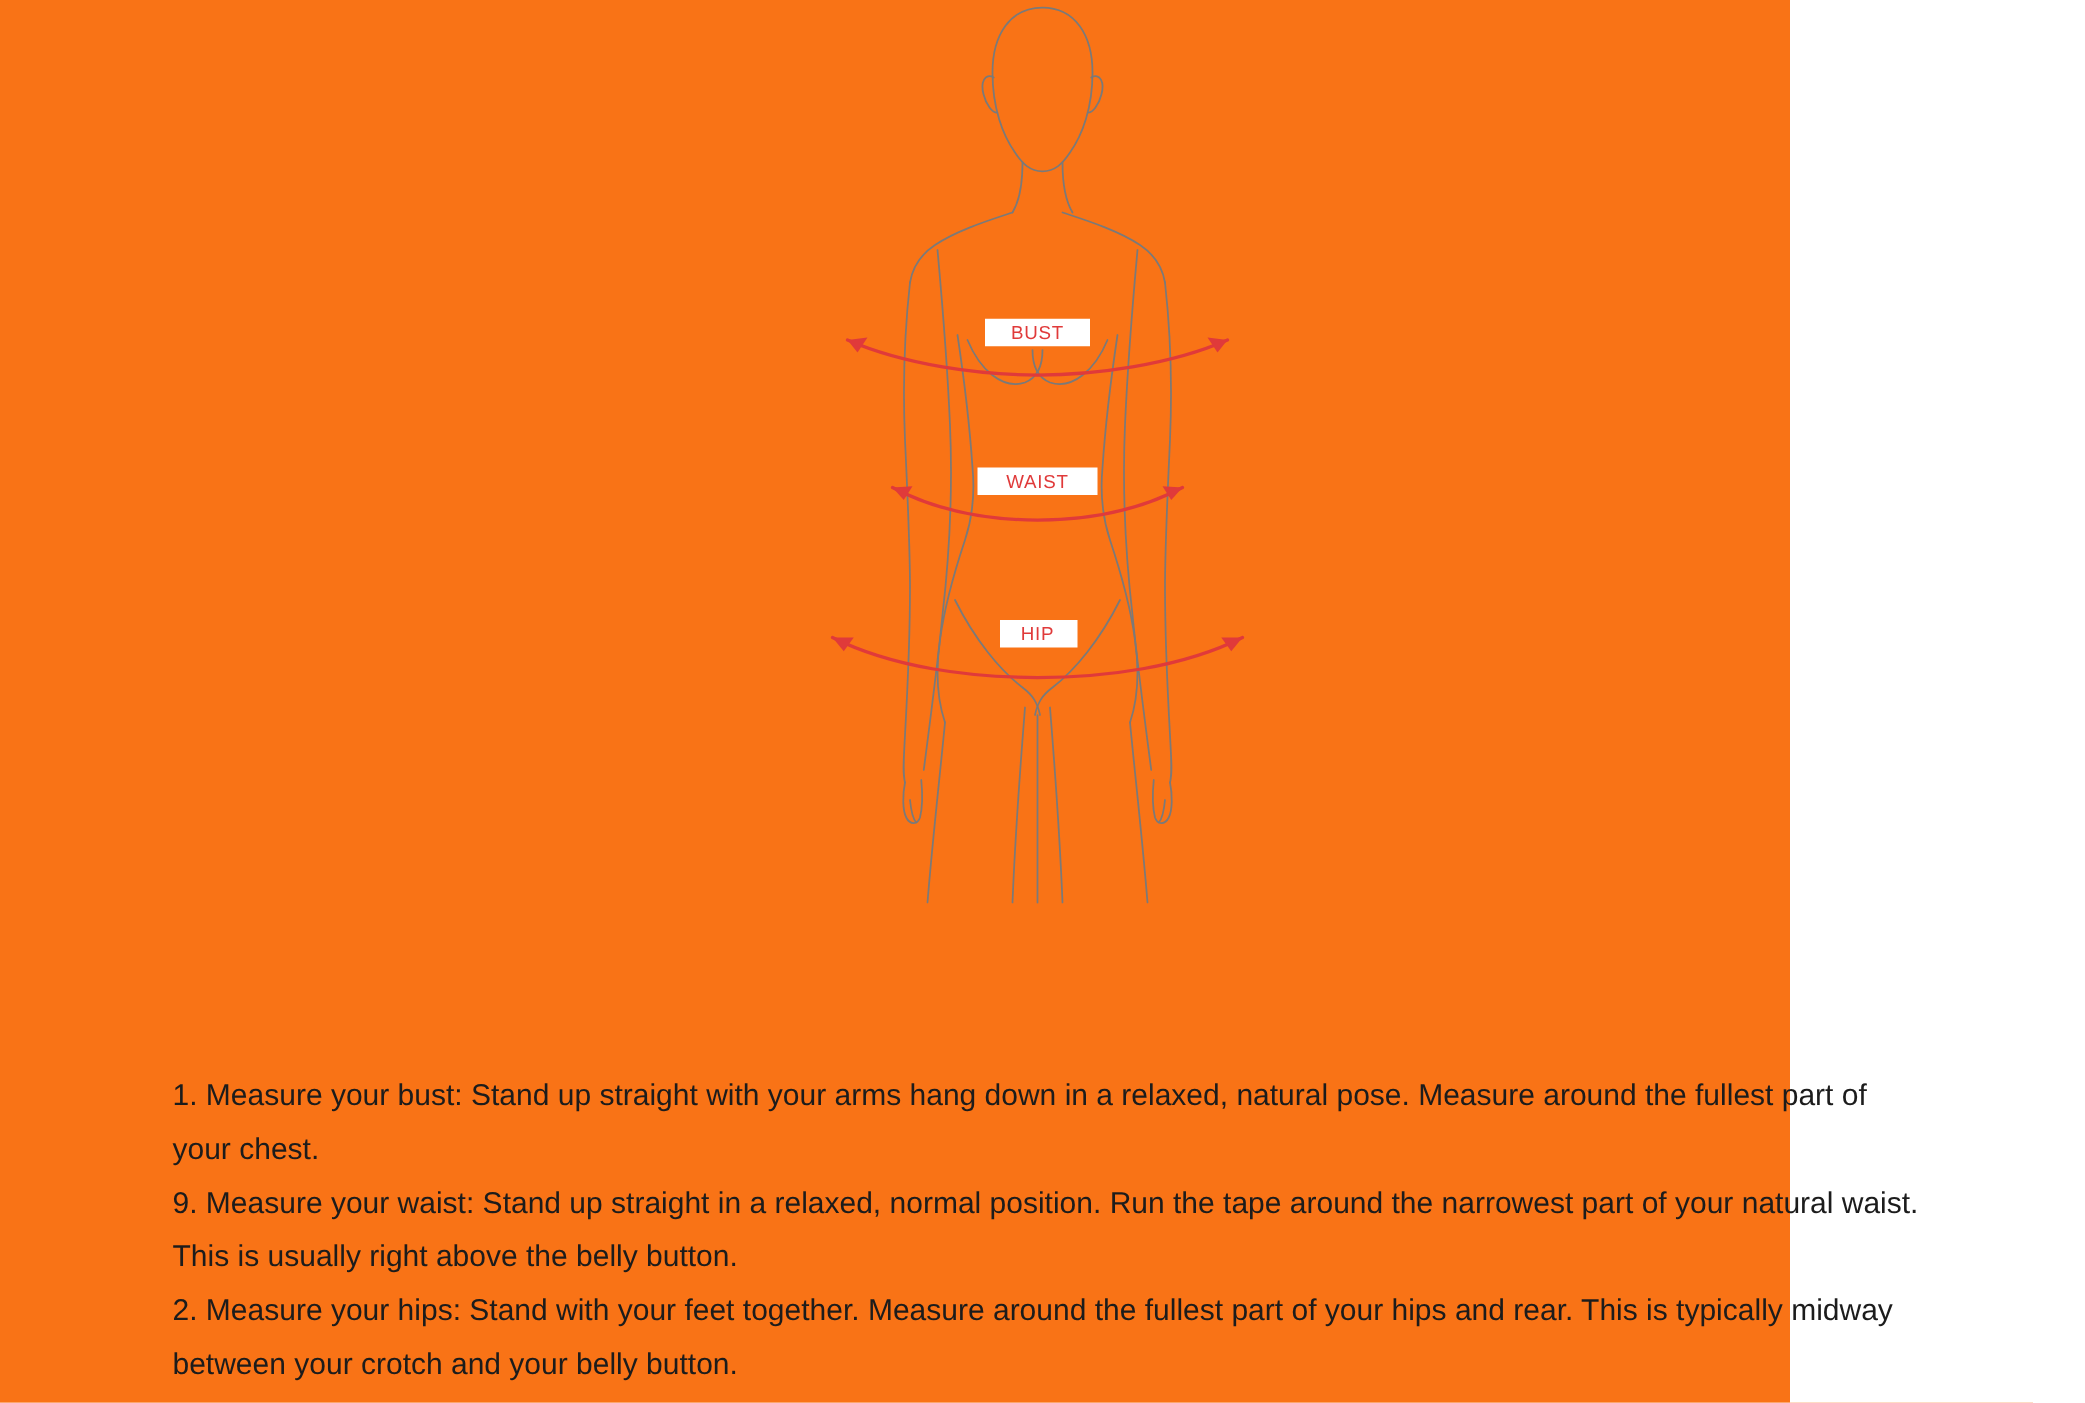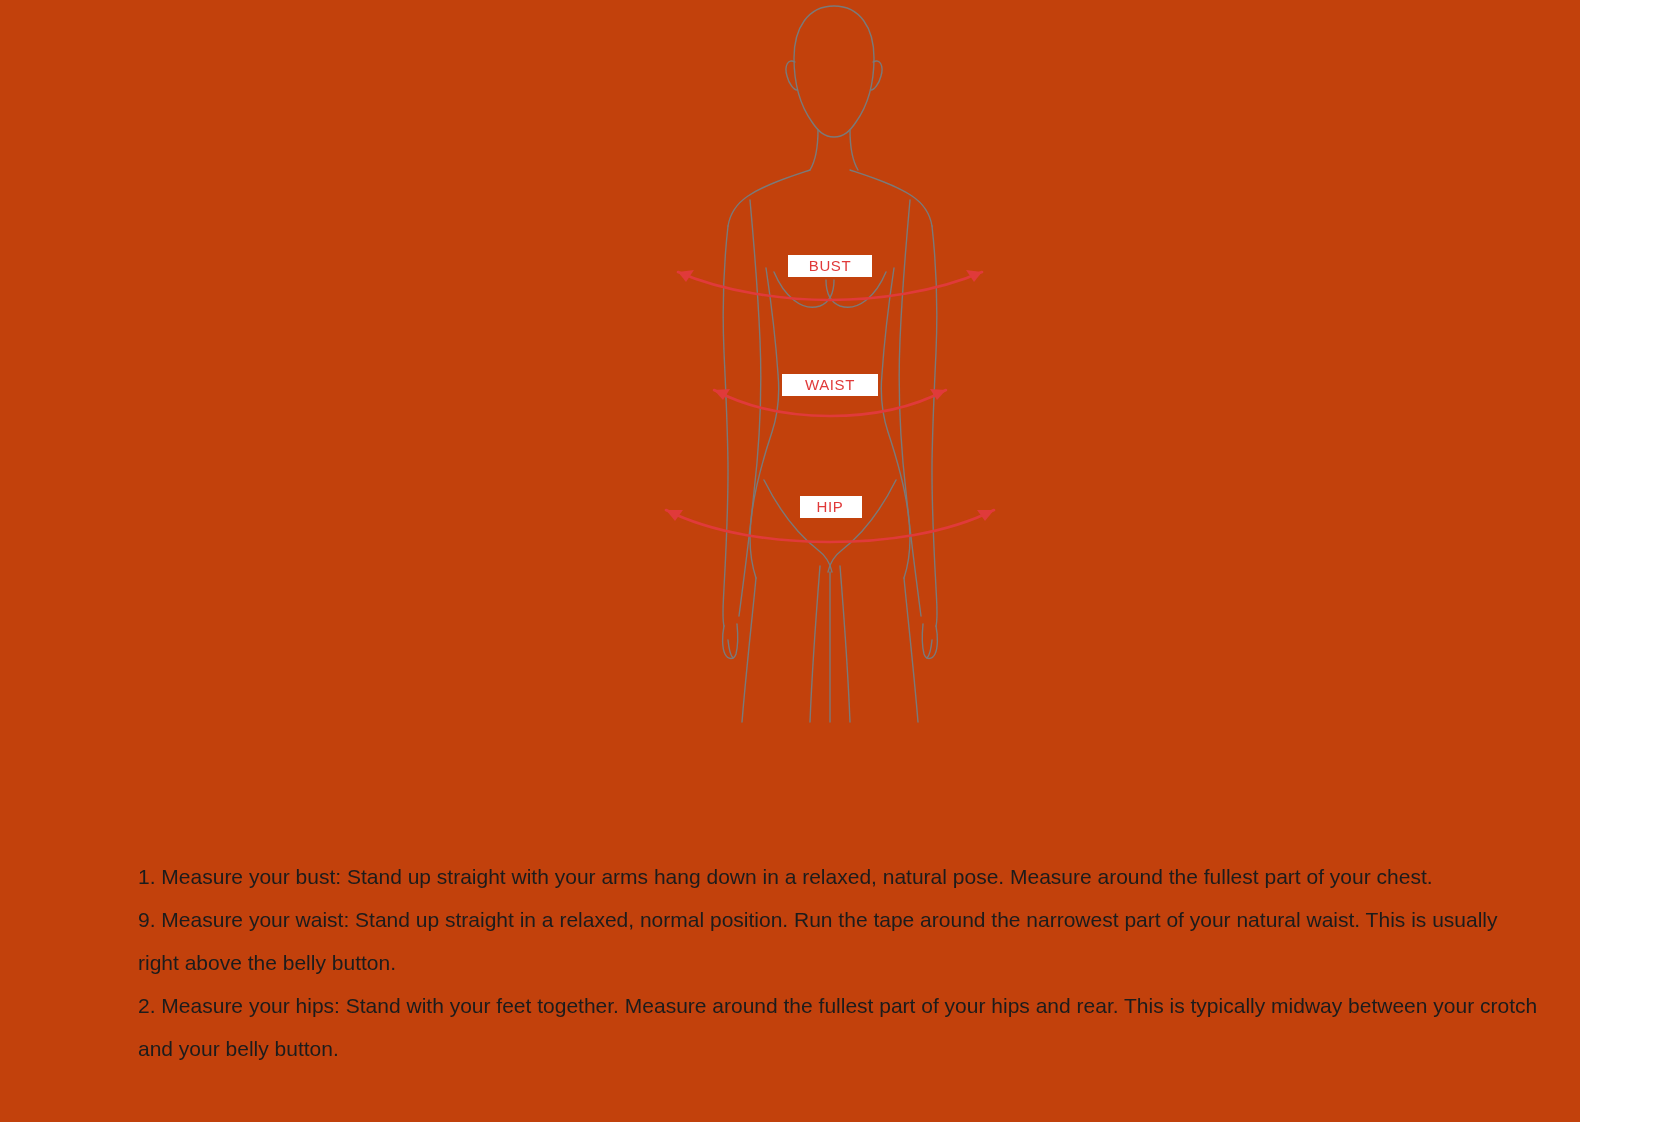--- a/index.html
+++ b/index.html
@@ -9,23 +9,23 @@
   }
   body {
     width: 1668px;
     height: 1122px;
     font-family: "Liberation Sans", sans-serif;
     color: #1a1a1a;
     overflow: hidden;
   }
   .page {
     position: relative;
-    width: 1580px;
+    width: 1432px;
     height: 1122px;
-    background: #c2410c;
+    background: #f97316;
   }
   .figure-wrap {
     position: absolute;
     left: 0;
     top: 0;
     width: 1668px;
     height: 780px;
     display: flex;
     align-items: flex-start;
     justify-content: center;
@@ -37,21 +37,21 @@
     font-family: "Liberation Sans", sans-serif;
     font-size: 15px;
     letter-spacing: 0.6px;
     fill: #e03a3a;
   }
   .instructions {
     position: absolute;
     left: 138px;
     top: 855px;
     width: 1400px;
-    font-size: 21px;
+    font-size: 24px;
     line-height: 43px;
     color: #1c1c1c;
     font-family: "Liberation Sans", sans-serif;
   }
   .instructions p {
     margin: 0;
   }
 </style>
 </head>
 <body>

